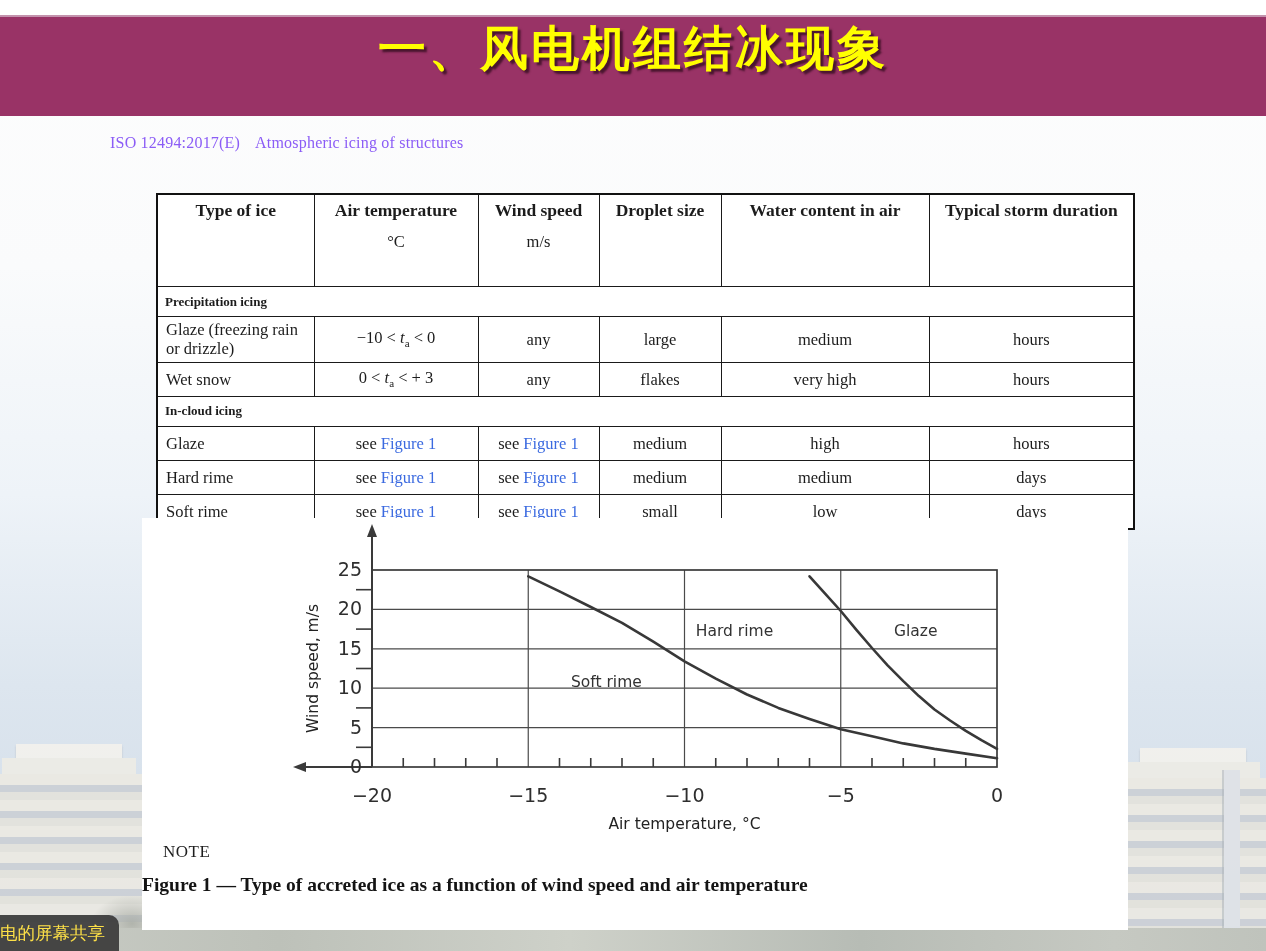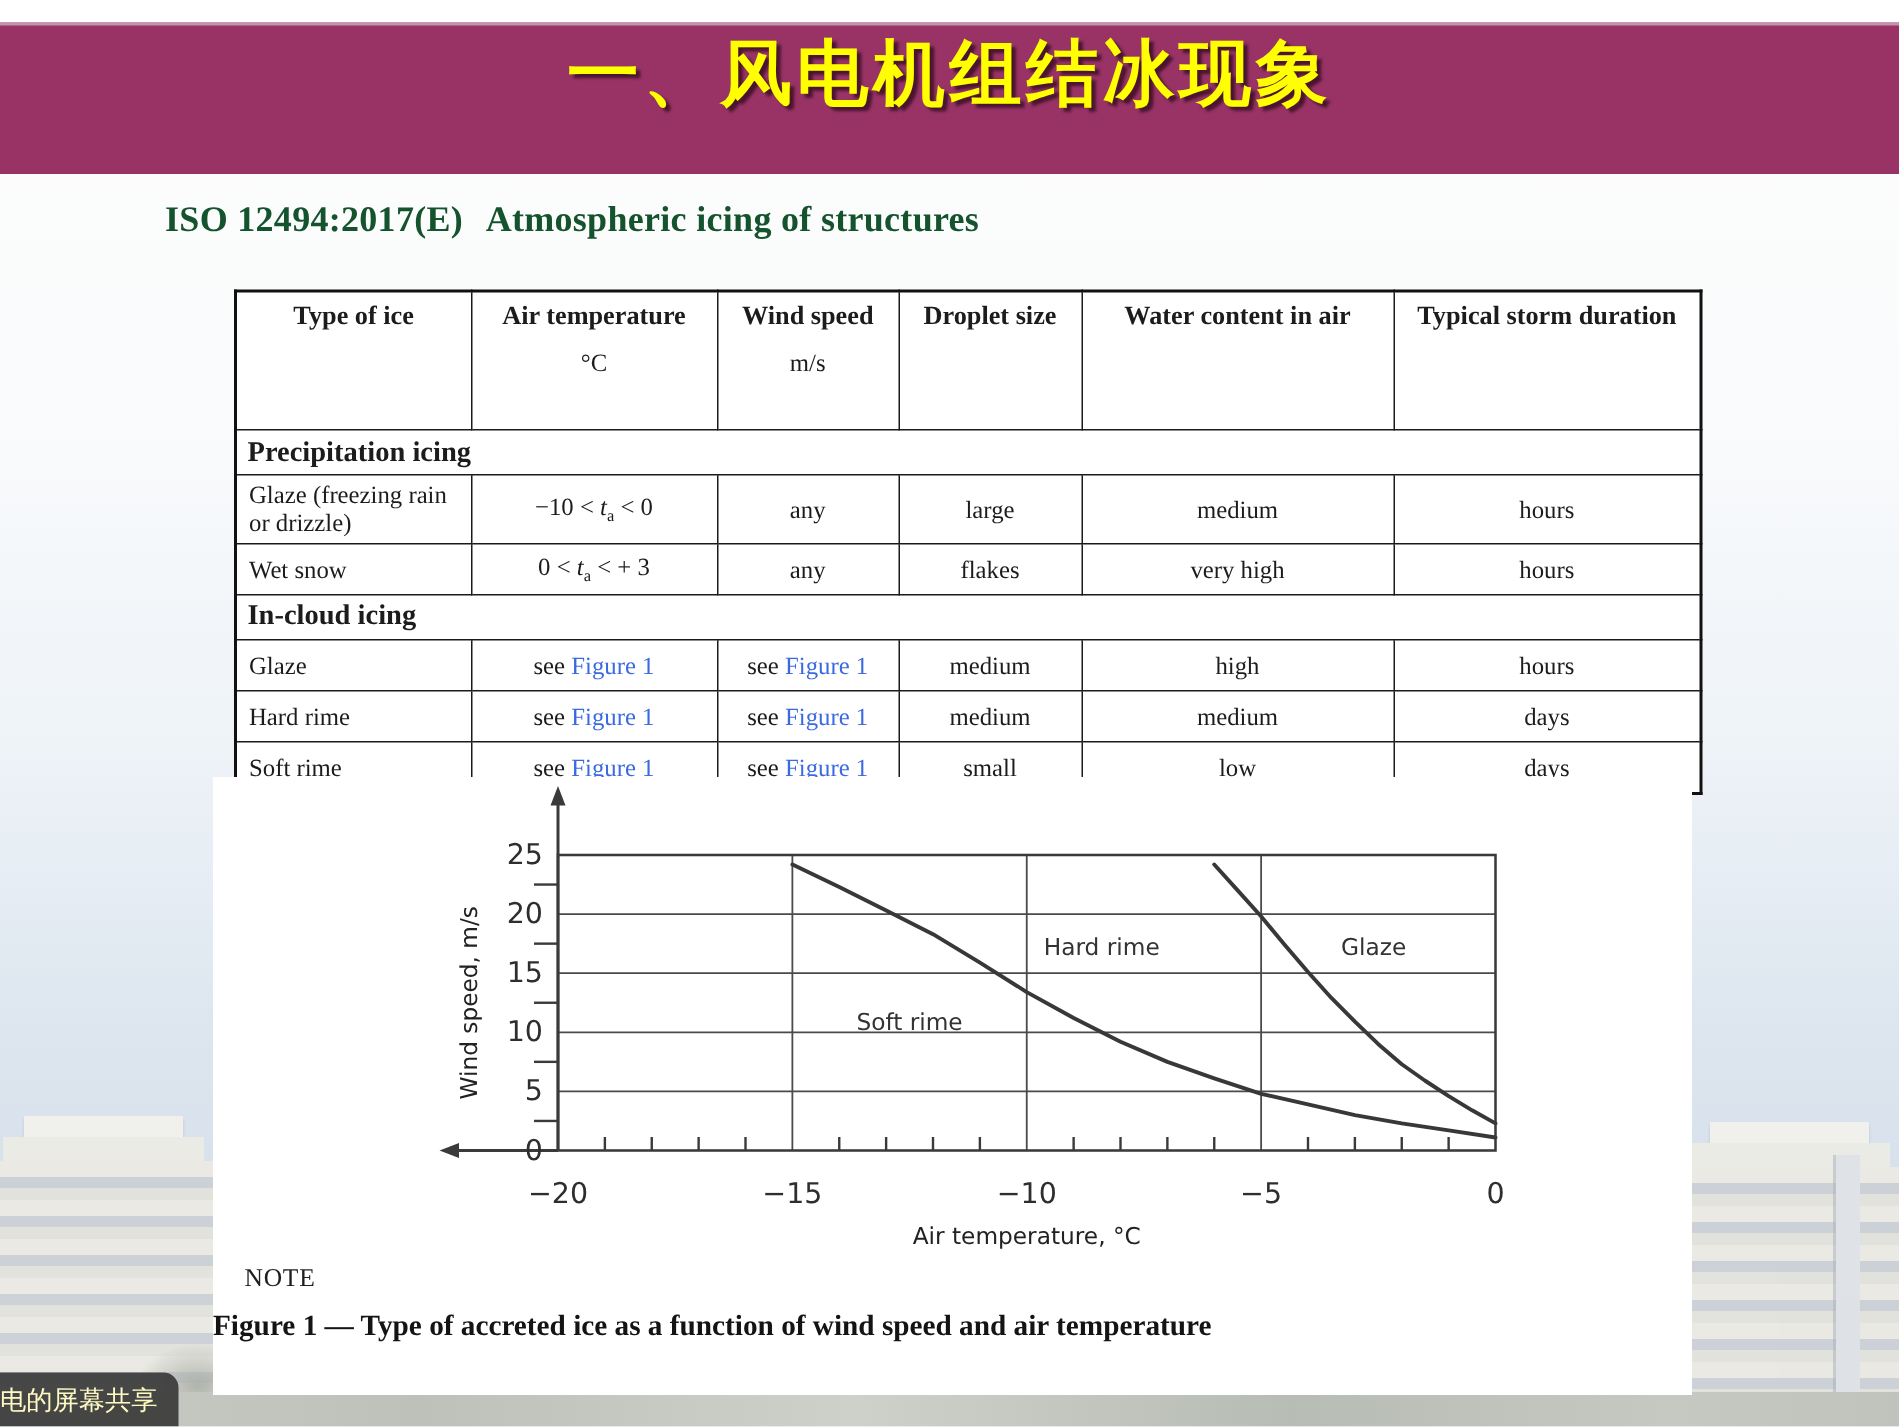--- a/index.html
+++ b/index.html
@@ -33,51 +33,51 @@
   .top-strip{position:absolute;left:0;top:0;width:100%;height:15px;background:#fff;}
   .banner{position:absolute;left:0;top:15px;width:100%;height:101px;
     background:var(--banner-bg,#993366);border-top:2px solid #c393ad;box-sizing:border-box;
     display:flex;align-items:flex-start;justify-content:center;}
   .banner-title{font-family:"Liberation Sans","DejaVu Sans",sans-serif;font-weight:bold;
     font-size:48px;letter-spacing:3px;color:var(--banner-fg,#ffff00);
     text-shadow:3px 3px 2px rgba(64,18,40,.9);}
 
   
   .heading{position:absolute;left:110px;top:134px;display:flex;gap:15px;
-    font-weight:bold;font-size:24px;color:#14532d;letter-spacing:.2px;}
+    font-weight:normal;font-size:16px;color:#8b5cf6;letter-spacing:.2px;}
 
   
   .ice-table{position:absolute;left:156px;top:193px;width:977px;border-collapse:collapse;
     table-layout:fixed;background:#fff;color:#1c1c1c;border:2.5px solid #111;}
   .ice-table th,.ice-table td{border:1.6px solid #1a1a1a;}
   .ice-table th{font-weight:bold;font-size:17.5px;vertical-align:top;padding:5px 4px 2px;
     height:84px;line-height:1.22;text-align:center;}
   .ice-table th .sub{font-weight:normal;font-size:16.5px;margin-top:11px;}
-  .section-row td{font-weight:bold;font-size:19px;padding:2px 7px;height:25px;text-align:left;}
+  .section-row td{font-weight:bold;font-size:13px;padding:2px 7px;height:25px;text-align:left;}
   .data-row td{font-size:16.5px;padding:3px 8px;height:27px;vertical-align:middle;line-height:1.18;}
   .data-row td.col-left{text-align:left;}
   .data-row td.col-center{text-align:center;}
   .fig-link{color:var(--link-color,#3b6ae0);cursor:pointer;}
   .ice-table i{font-style:italic;}
   .ice-table sub{font-size:11px;}
 
   
   .figure-panel{position:absolute;left:142px;top:518px;width:986px;height:412px;background:#fff;}
   .figure-panel svg{position:absolute;left:0;top:0;}
   .note-row{position:absolute;left:21px;top:324px;width:945px;display:flex;
     font-size:17px;color:#1e1e1e;}
   .note-label{width:95px;flex:0 0 95px;letter-spacing:.5px;}
   .fig-caption{position:absolute;left:0;top:356px;width:100%;text-align:left;
     font-weight:bold;font-size:19.5px;color:#141414;}
 
   
   .share-chip{position:absolute;left:0;top:915px;height:36px;z-index:5;
     background:rgba(58,58,58,.92);border-radius:0 10px 0 0;
     display:flex;align-items:center;padding:0 14px 0 2px;}
-  .share-chip span{color:#fef9c3;font-family:"Liberation Sans","DejaVu Sans",sans-serif;
+  .share-chip span{color:#fde047;font-family:"Liberation Sans","DejaVu Sans",sans-serif;
     font-size:17.5px;margin-left:-2px;white-space:nowrap;}
 </style>
 </head>
 <body>
 
 <div class="stage">
 
   <div class="bg-sky"></div>
   <div class="glow"></div>
 

